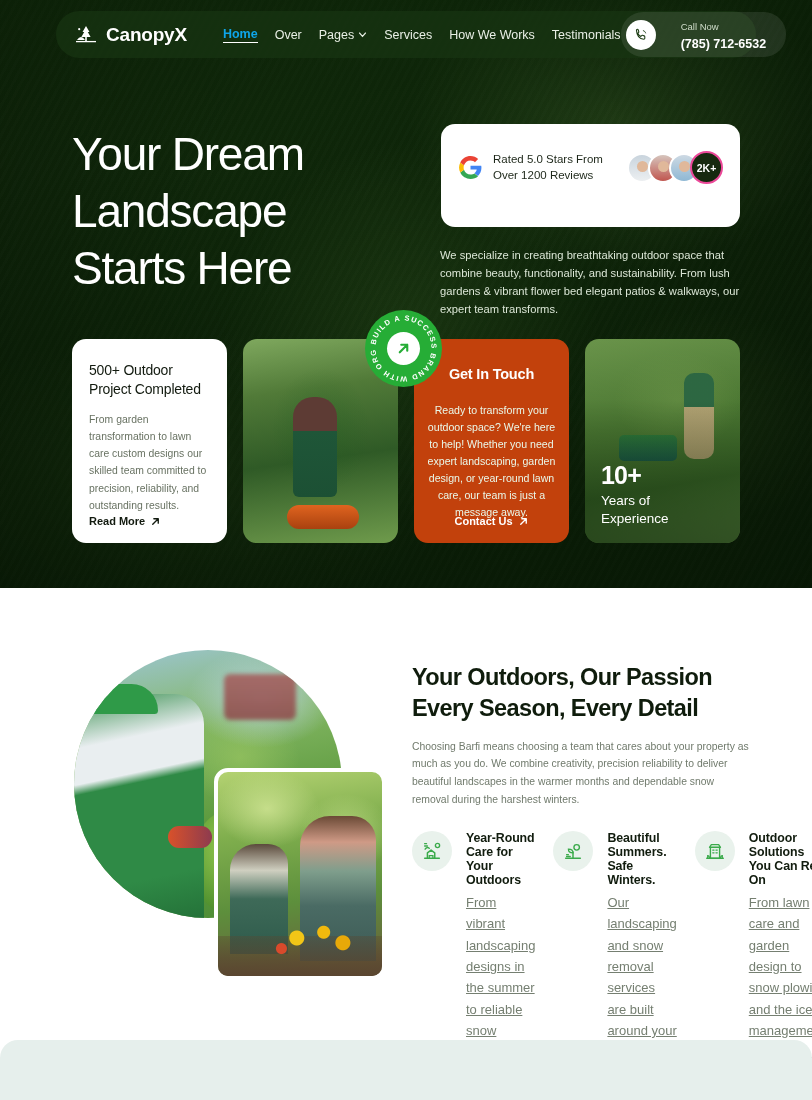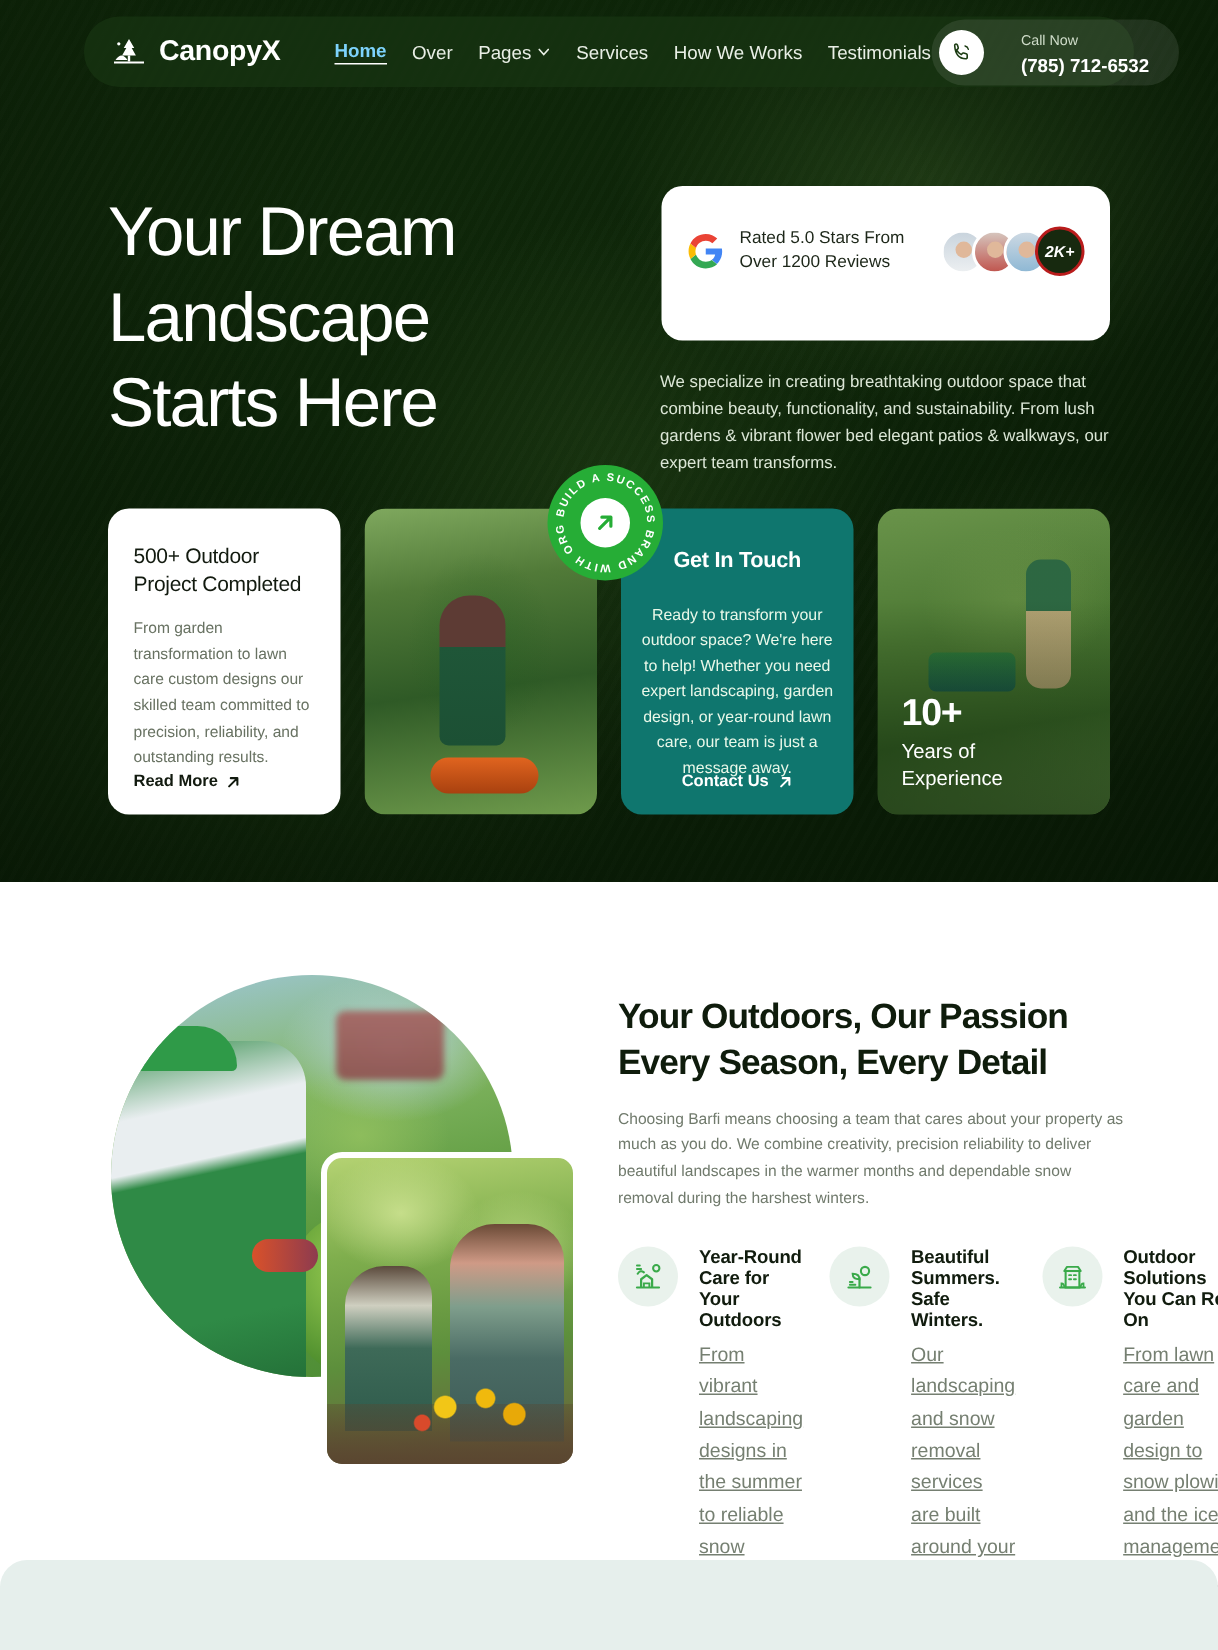--- a/index.html
+++ b/index.html
@@ -49,21 +49,21 @@
     padding: 0 6px 0 18px;
   }
   .brand { display: flex; align-items: center; gap: 8px; }
   .brand-icon { width: 24px; height: 24px; display: block; }
   .brand-name { color: #fff; font-size: 19px; font-weight: 700; letter-spacing: -0.2px; }
   .nav-links { display: flex; align-items: center; gap: 17px; margin-left: 36px; }
   .nav-link {
     color: #e9efe6; font-size: 12.5px; text-decoration: none;
     white-space: nowrap; display: flex; align-items: center; gap: 4px;
   }
-  .nav-link.active { color: #7dd3fc; font-weight: 700; border-bottom: 1.5px solid #fff; padding-bottom: 1px; }
+  .nav-link.active { color: #0ea5e9; font-weight: 700; border-bottom: 1.5px solid #fff; padding-bottom: 1px; }
   .chev { width: 9px; height: 9px; display: inline-block; }
   .call-box {
     margin-left: auto; display: flex; align-items: center; gap: 25px;
     background: rgba(255,255,255,0.09); border-radius: 22px;
     padding: 4px 20px 4px 5px;
   }
   .call-circle {
     width: 30px; height: 30px; border-radius: 50%;
     background: #fff; display: flex; align-items: center; justify-content: center;
   }
@@ -96,23 +96,23 @@
     border: 2px solid #fff; margin-left: -9px; overflow: hidden;
     display: flex; align-items: flex-end; justify-content: center;
   }
   .av:first-child { margin-left: 0; }
   .av1 { background: linear-gradient(180deg,#c9d4dd 0%, #eceff1 100%); }
   .av2 { background: linear-gradient(180deg,#d6c5bd 0%, #c0564f 100%); }
   .av3 { background: linear-gradient(180deg,#cdd9e3 0%, #8fb8d4 100%); }
   .av-head { width: 11px; height: 11px; border-radius: 50%; background: #e0b89a; margin-bottom: 9px; }
   .av-badge {
     width: 33px; height: 33px; border-radius: 50%;
-    background: #17290f; color: #fff; border: 2px solid #b91c1c; margin-left: -9px;
+    background: #17290f; color: #fff; border: 2px solid #ec4899; margin-left: -9px;
     display: flex; align-items: center; justify-content: center;
-    font-size: 10.5px; font-weight: 700; font-style: italic;
+    font-size: 10.5px; font-weight: 700;
   }
 
   
   .hero-sub {
     position: absolute; left: 440px; top: 246px; width: 302px;
     color: #dbe6d6; font-size: 11.2px; line-height: 1.62;
   }
 
   
   .cards { position: absolute; left: 72px; top: 339px; display: flex; gap: 16px; }
@@ -136,21 +136,21 @@
     content: ""; position: absolute; left: 50px; top: 58px;
     width: 44px; height: 100px; border-radius: 20px 20px 6px 6px;
     background: linear-gradient(180deg,#5d3b34 0%, #5d3b34 34%, #1f5638 34%, #1c5034 100%);
   }
   .card-photo-a::after {
     content: ""; position: absolute; left: 44px; bottom: 14px;
     width: 72px; height: 24px; border-radius: 12px;
     background: linear-gradient(180deg,#e0641f 0%, #a9410f 100%);
   }
 
-  .card-green { background: #0f766e; padding: 27px 13px 0 13px; text-align: center; }
+  .card-green { background: #c2410c; padding: 27px 13px 0 13px; text-align: center; }
   .card-green h3 { font-size: 14.5px; font-weight: 700; color: #fff; letter-spacing: -0.2px; }
   .card-green p { font-size: 10.6px; color: #eaf8e9; line-height: 1.6; margin-top: 20px; }
   .contact-us {
     position: absolute; left: 0; right: 0; bottom: 16px;
     font-size: 11px; font-weight: 700; color: #fff;
     display: flex; align-items: center; justify-content: center; gap: 5px; text-decoration: none;
   }
 
   .card-photo-b {
     background:

